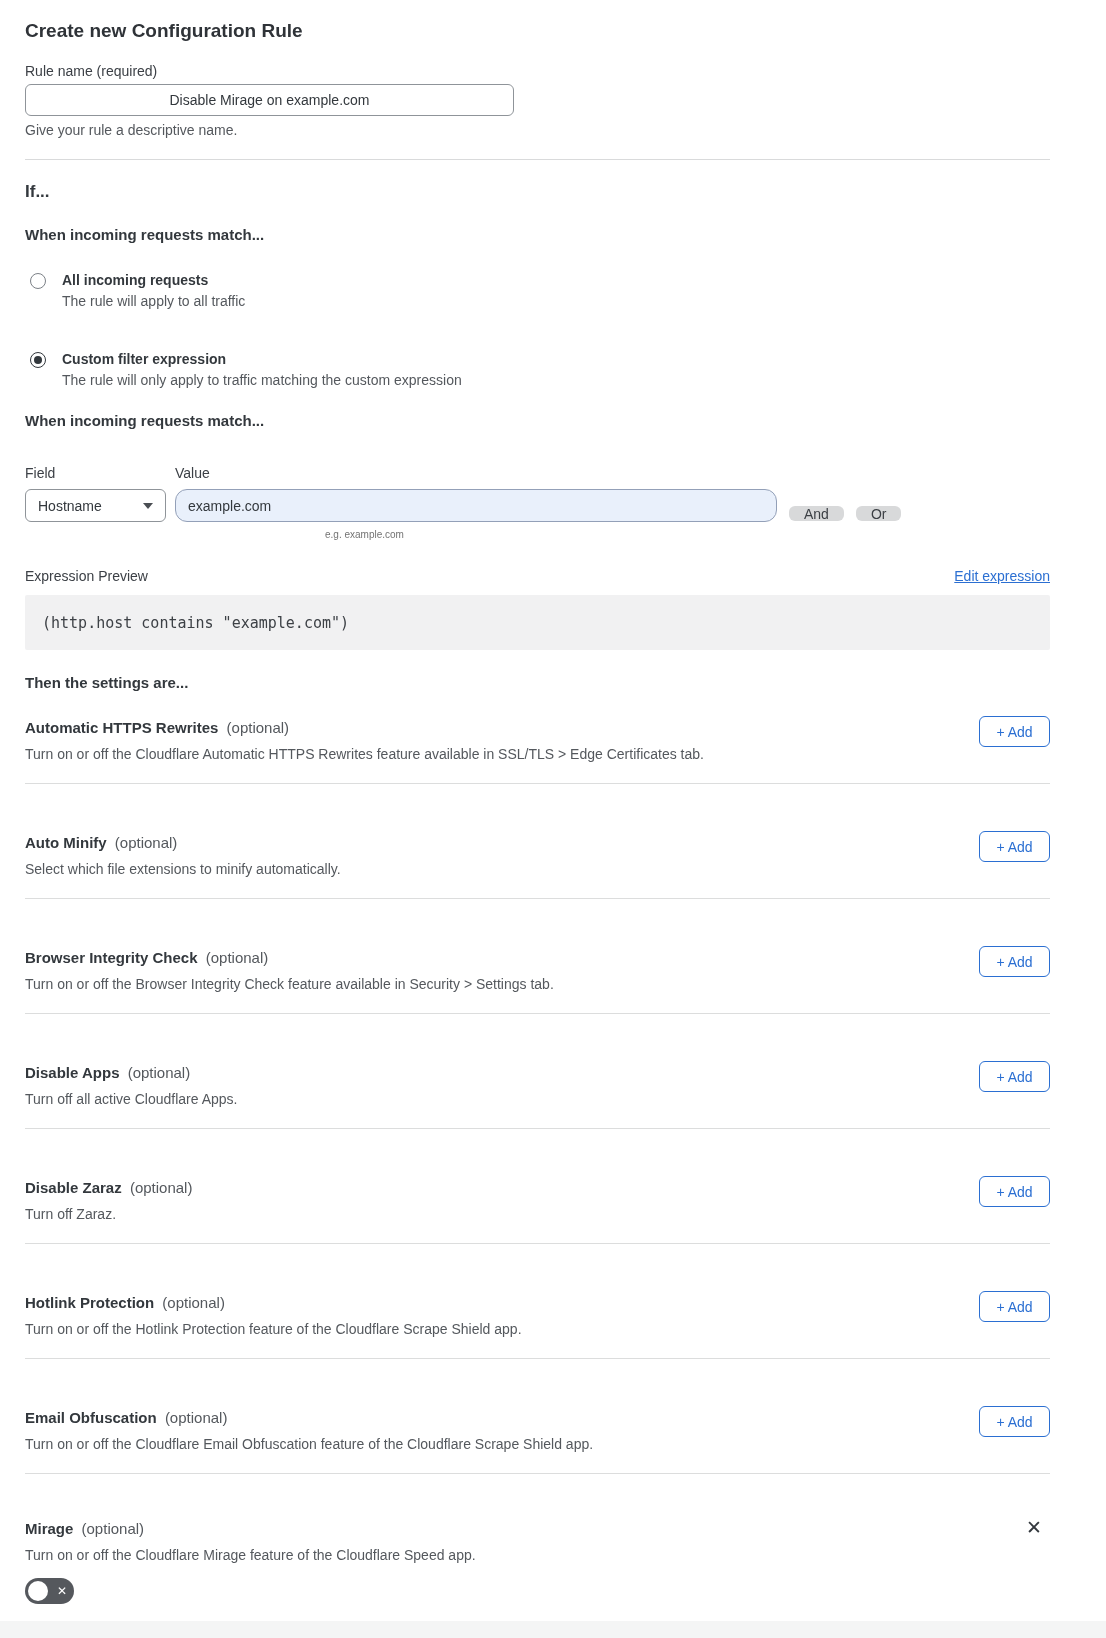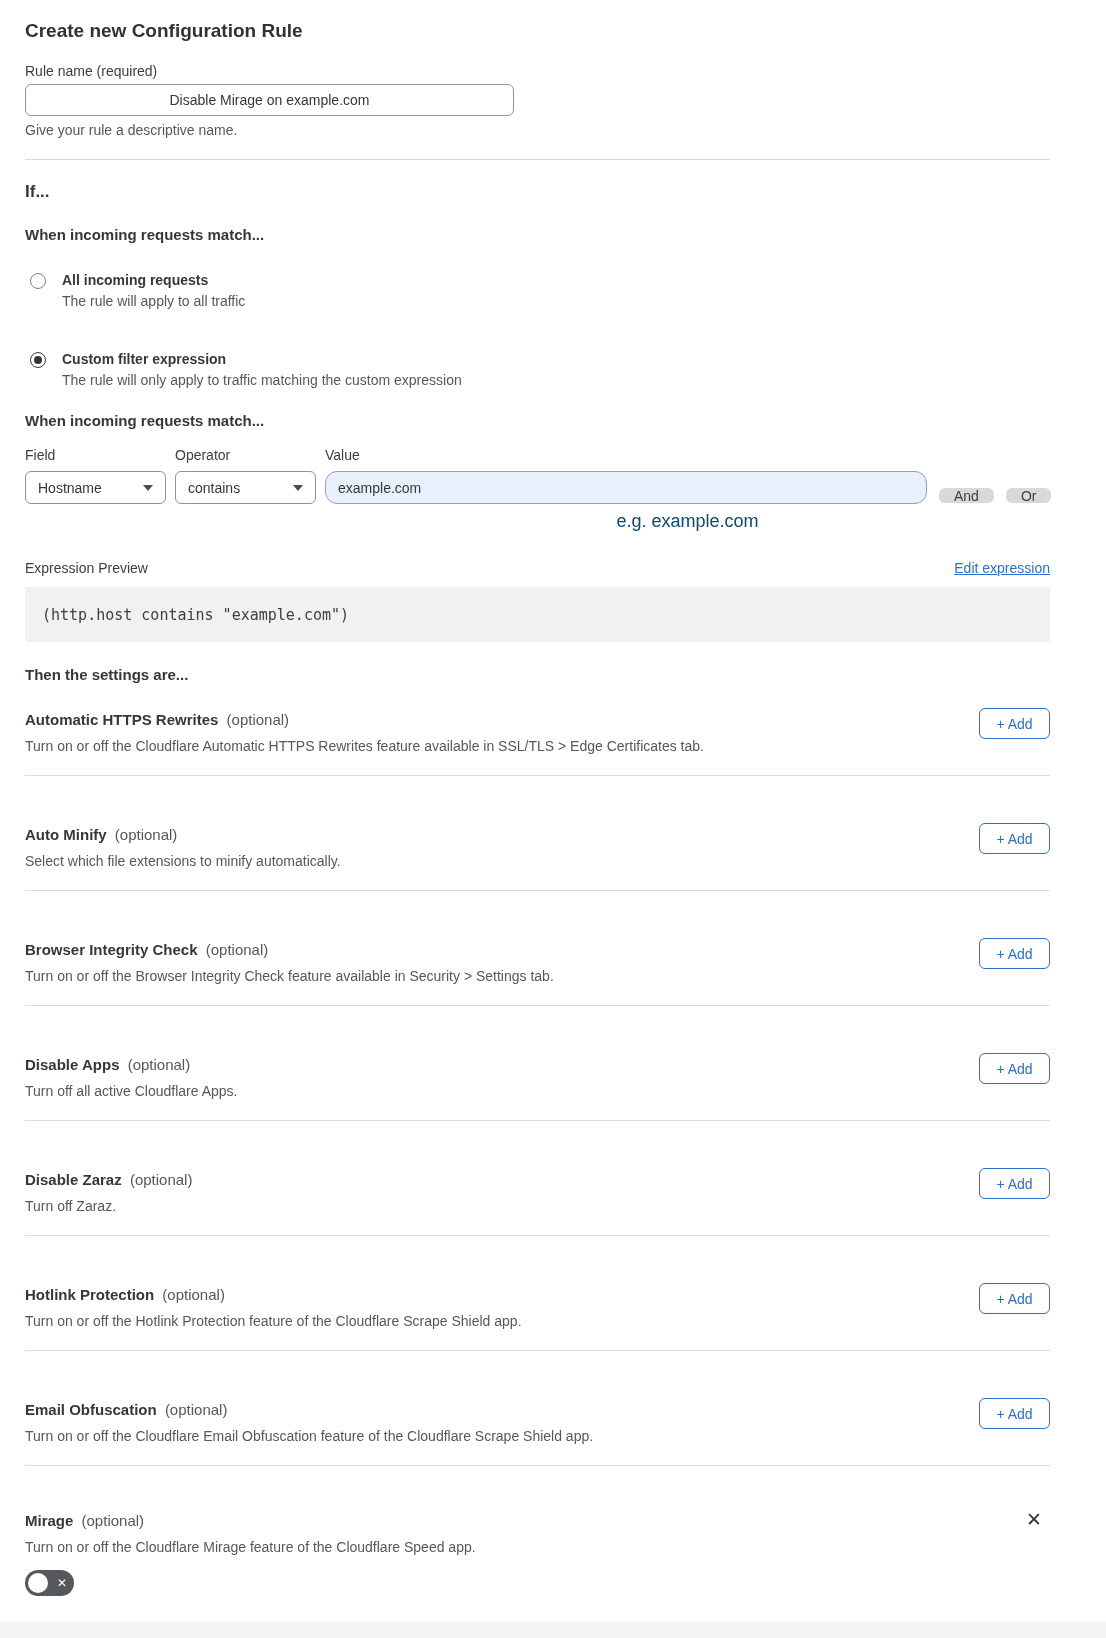--- a/index.html
+++ b/index.html
@@ -23,35 +23,35 @@
   .radio-row { display:flex; margin-top:29px; cursor:pointer; }
   .radio-row + .radio-row { margin-top:42px; }
   .radio { flex:none; width:16px; height:16px; border-radius:50%;
     border:1.5px solid #7c8187; margin:1px 16px 0 5px; position:relative; background:#fff; }
   .radio.checked { border-color:#33383d; }
   .radio.checked::after { content:""; position:absolute; left:3px; top:3px;
     width:8px; height:8px; border-radius:50%; background:#33383d; }
   .radio-label { font-size:14px; font-weight:700; color:#33383d; }
   .radio-desc { font-size:14px; color:#54585d; margin-top:5px; }
 
-  .filter-row { display:flex; align-items:flex-end; margin-top:18px; }
+  .filter-row { display:flex; align-items:flex-end; margin-top:36px; }
   .fcol { display:flex; flex-direction:column; }
   .fcol-label { font-size:14px; color:#3c4046; margin-bottom:8px; }
   .select { width:141px; height:33px; border:1px solid #8f9499; border-radius:6px;
     background:#fff; display:flex; align-items:center; justify-content:space-between;
     padding:0 12px; font-size:14px; color:#33383d; cursor:pointer; margin-right:9px; }
   .chevron { width:0; height:0; border-left:5px solid transparent;
     border-right:5px solid transparent; border-top:6px solid #4a4e53; }
   .value-input { width:602px; height:33px; border:1px solid #93a0b8; border-radius:12px;
     background:#e9f0fb; padding:0 12px; font-size:14px; color:#33383d;
     font-family:"Liberation Sans", sans-serif; }
   .gray-btn { height:15px; border:none; border-radius:6px; background:#d8d9da;
     color:#3b3f44; font-size:14px; font-family:"Liberation Sans", sans-serif;
     cursor:pointer; margin:0 0 1px 12px; padding:0 15px; }
-  .eg-helper { font-size:18px; color:#0c4a6e; margin:7px 0 0 300px;text-align:center; }
+  .eg-helper { font-size:10px; color:#737373; margin:7px 0 0 300px; }
 
   .preview-row { display:flex; justify-content:space-between; align-items:baseline;
     margin-top:28px; }
   .preview-label { font-size:14px; color:#3c4046; }
   .edit-link { font-size:14px; color:#2b6fd2; text-decoration:underline; cursor:pointer; }
   .code-box { margin-top:11px; background:#f1f1f2; border-radius:2px; height:55px;
     display:flex; align-items:center; padding:0 17px; }
   .code-box code { font-family:"DejaVu Sans Mono","Liberation Mono",monospace;
     font-size:15px; color:#3d4146; }
 
@@ -117,27 +117,20 @@
 
   <div class="filter-row">
     <div class="fcol">
       <div class="fcol-label">Field</div>
       <div class="select">
         <span>Hostname</span>
         <span class="chevron"></span>
       </div>
     </div>
     <div class="fcol">
-      <div class="fcol-label">Operator</div>
-      <div class="select">
-        <span>contains</span>
-        <span class="chevron"></span>
-      </div>
-    </div>
-    <div class="fcol">
       <div class="fcol-label">Value</div>
       <input class="value-input" type="text" value="example.com" style="">
     </div>
     <button class="gray-btn">And</button>
     <button class="gray-btn">Or</button>
   </div>
   <div class="eg-helper">e.g. example.com</div>
 
   <div class="preview-row">
     <span class="preview-label">Expression Preview</span>

